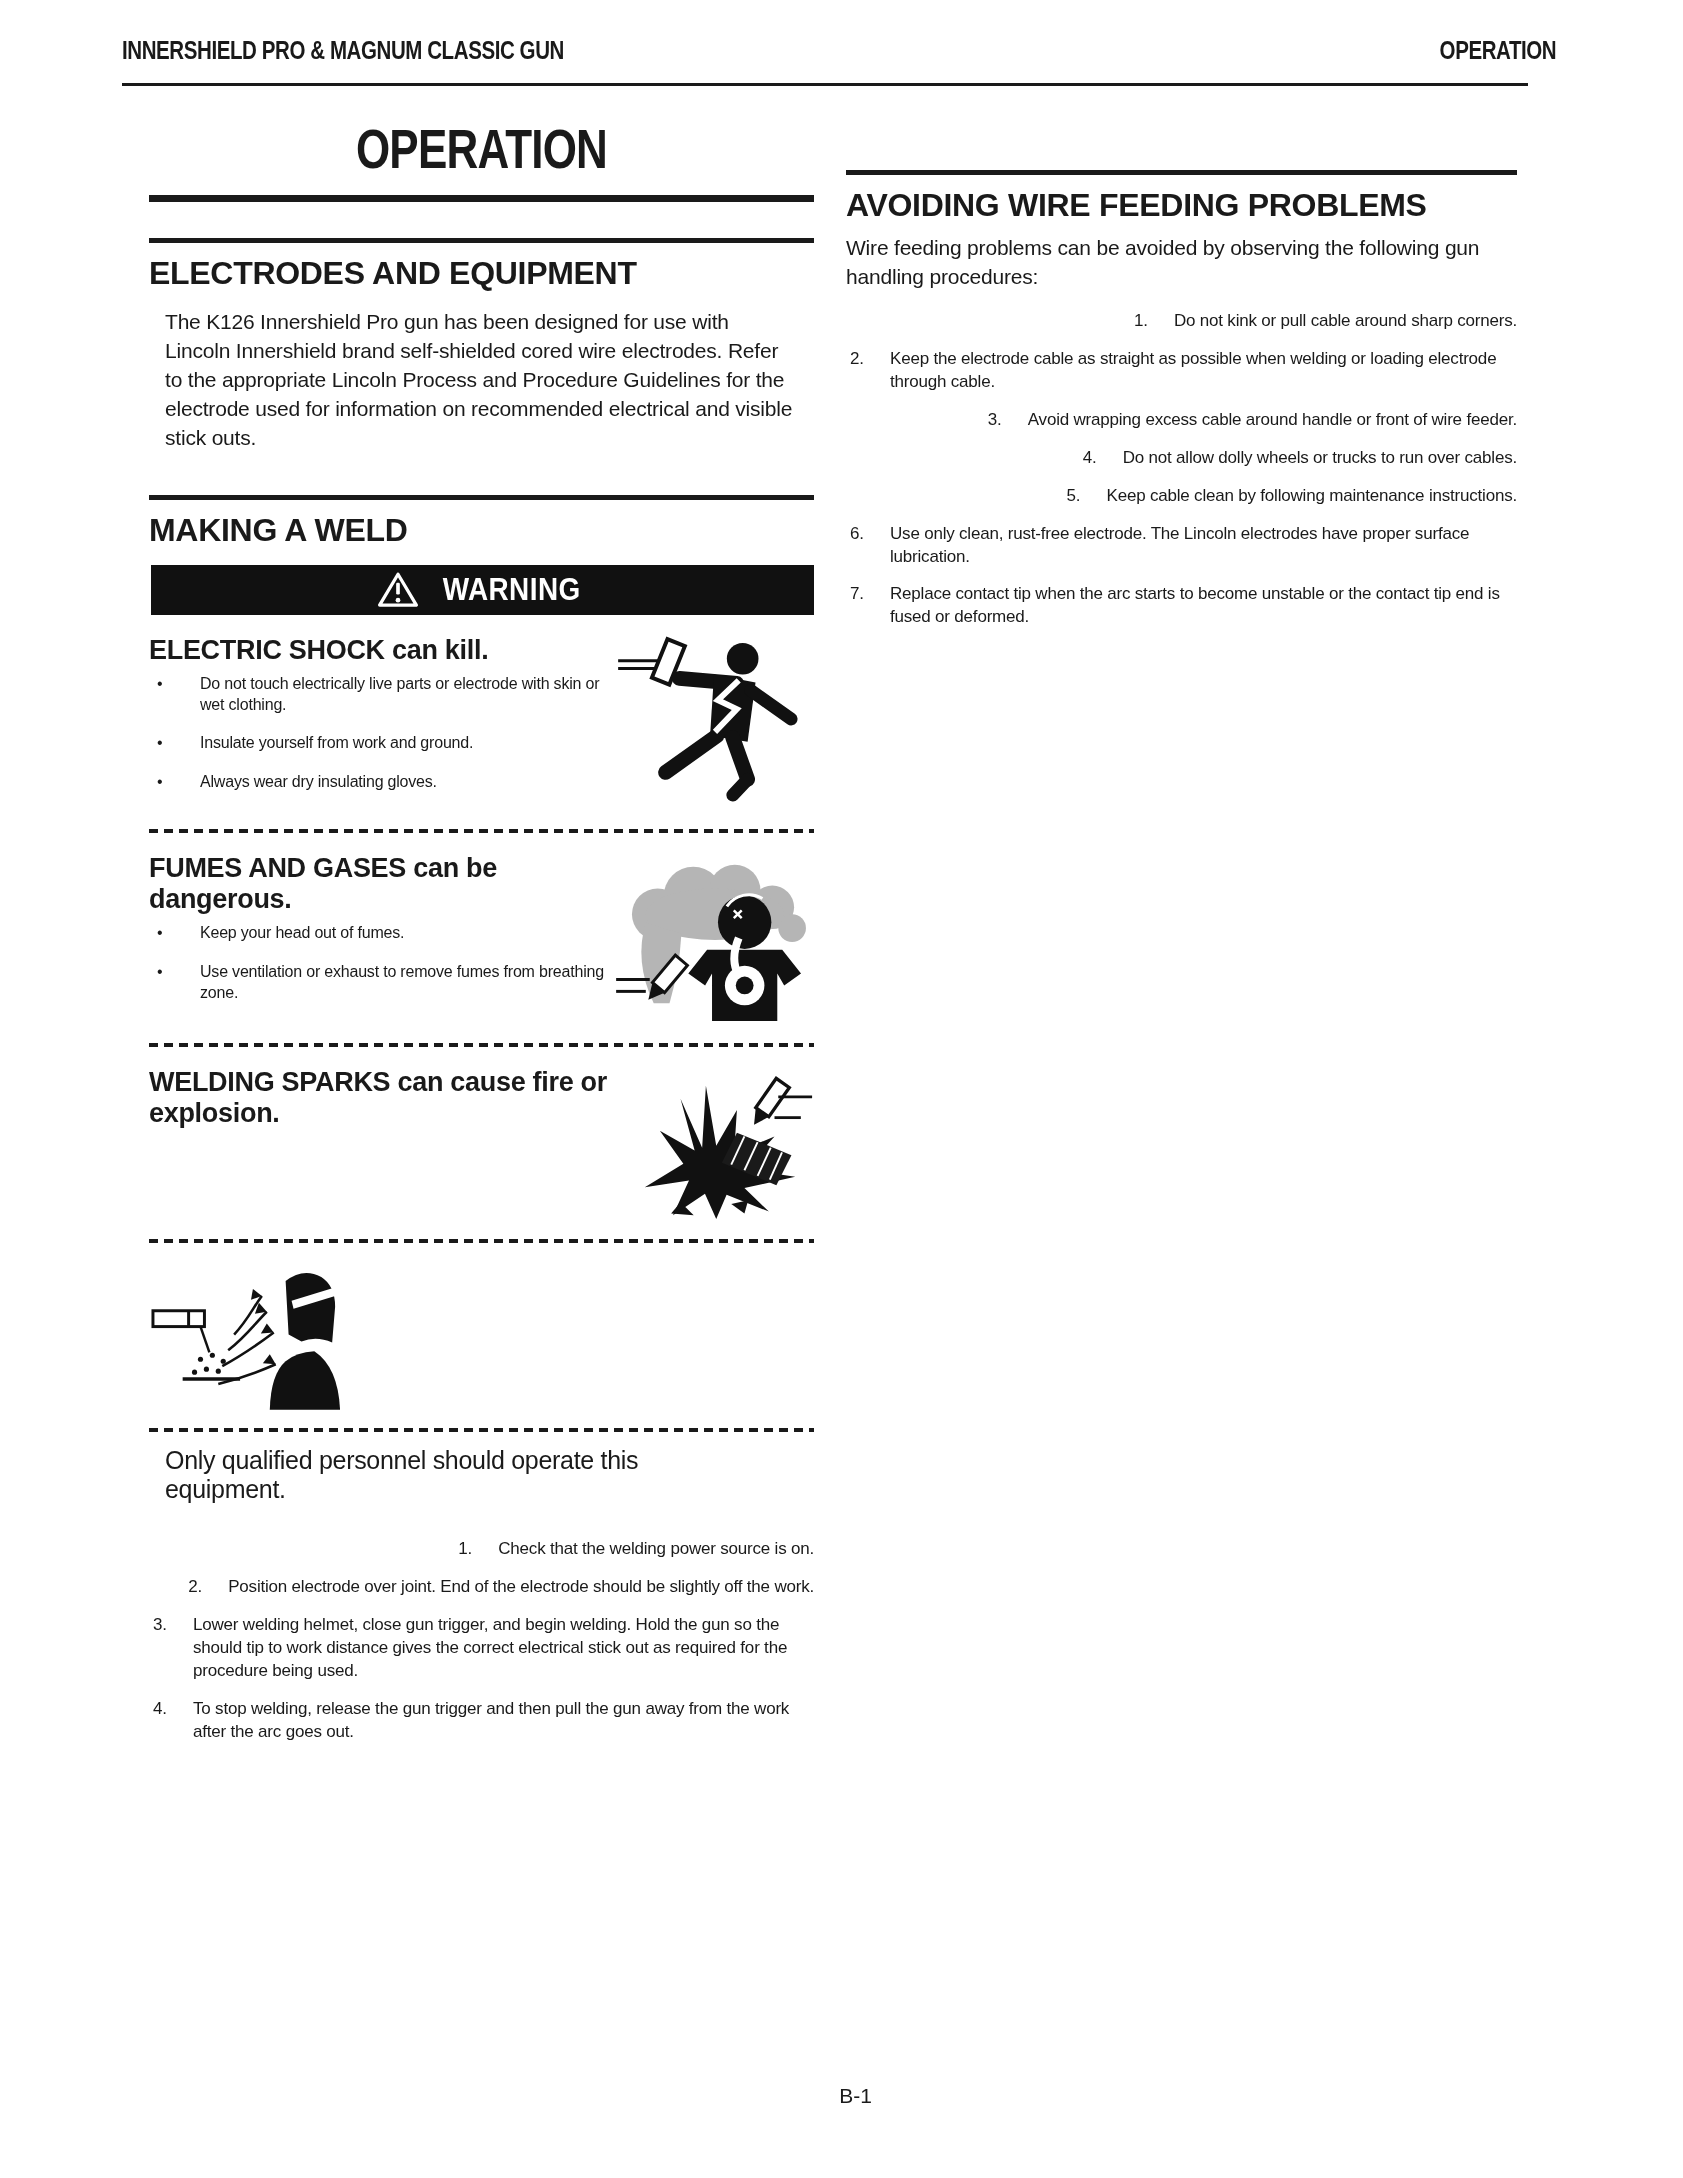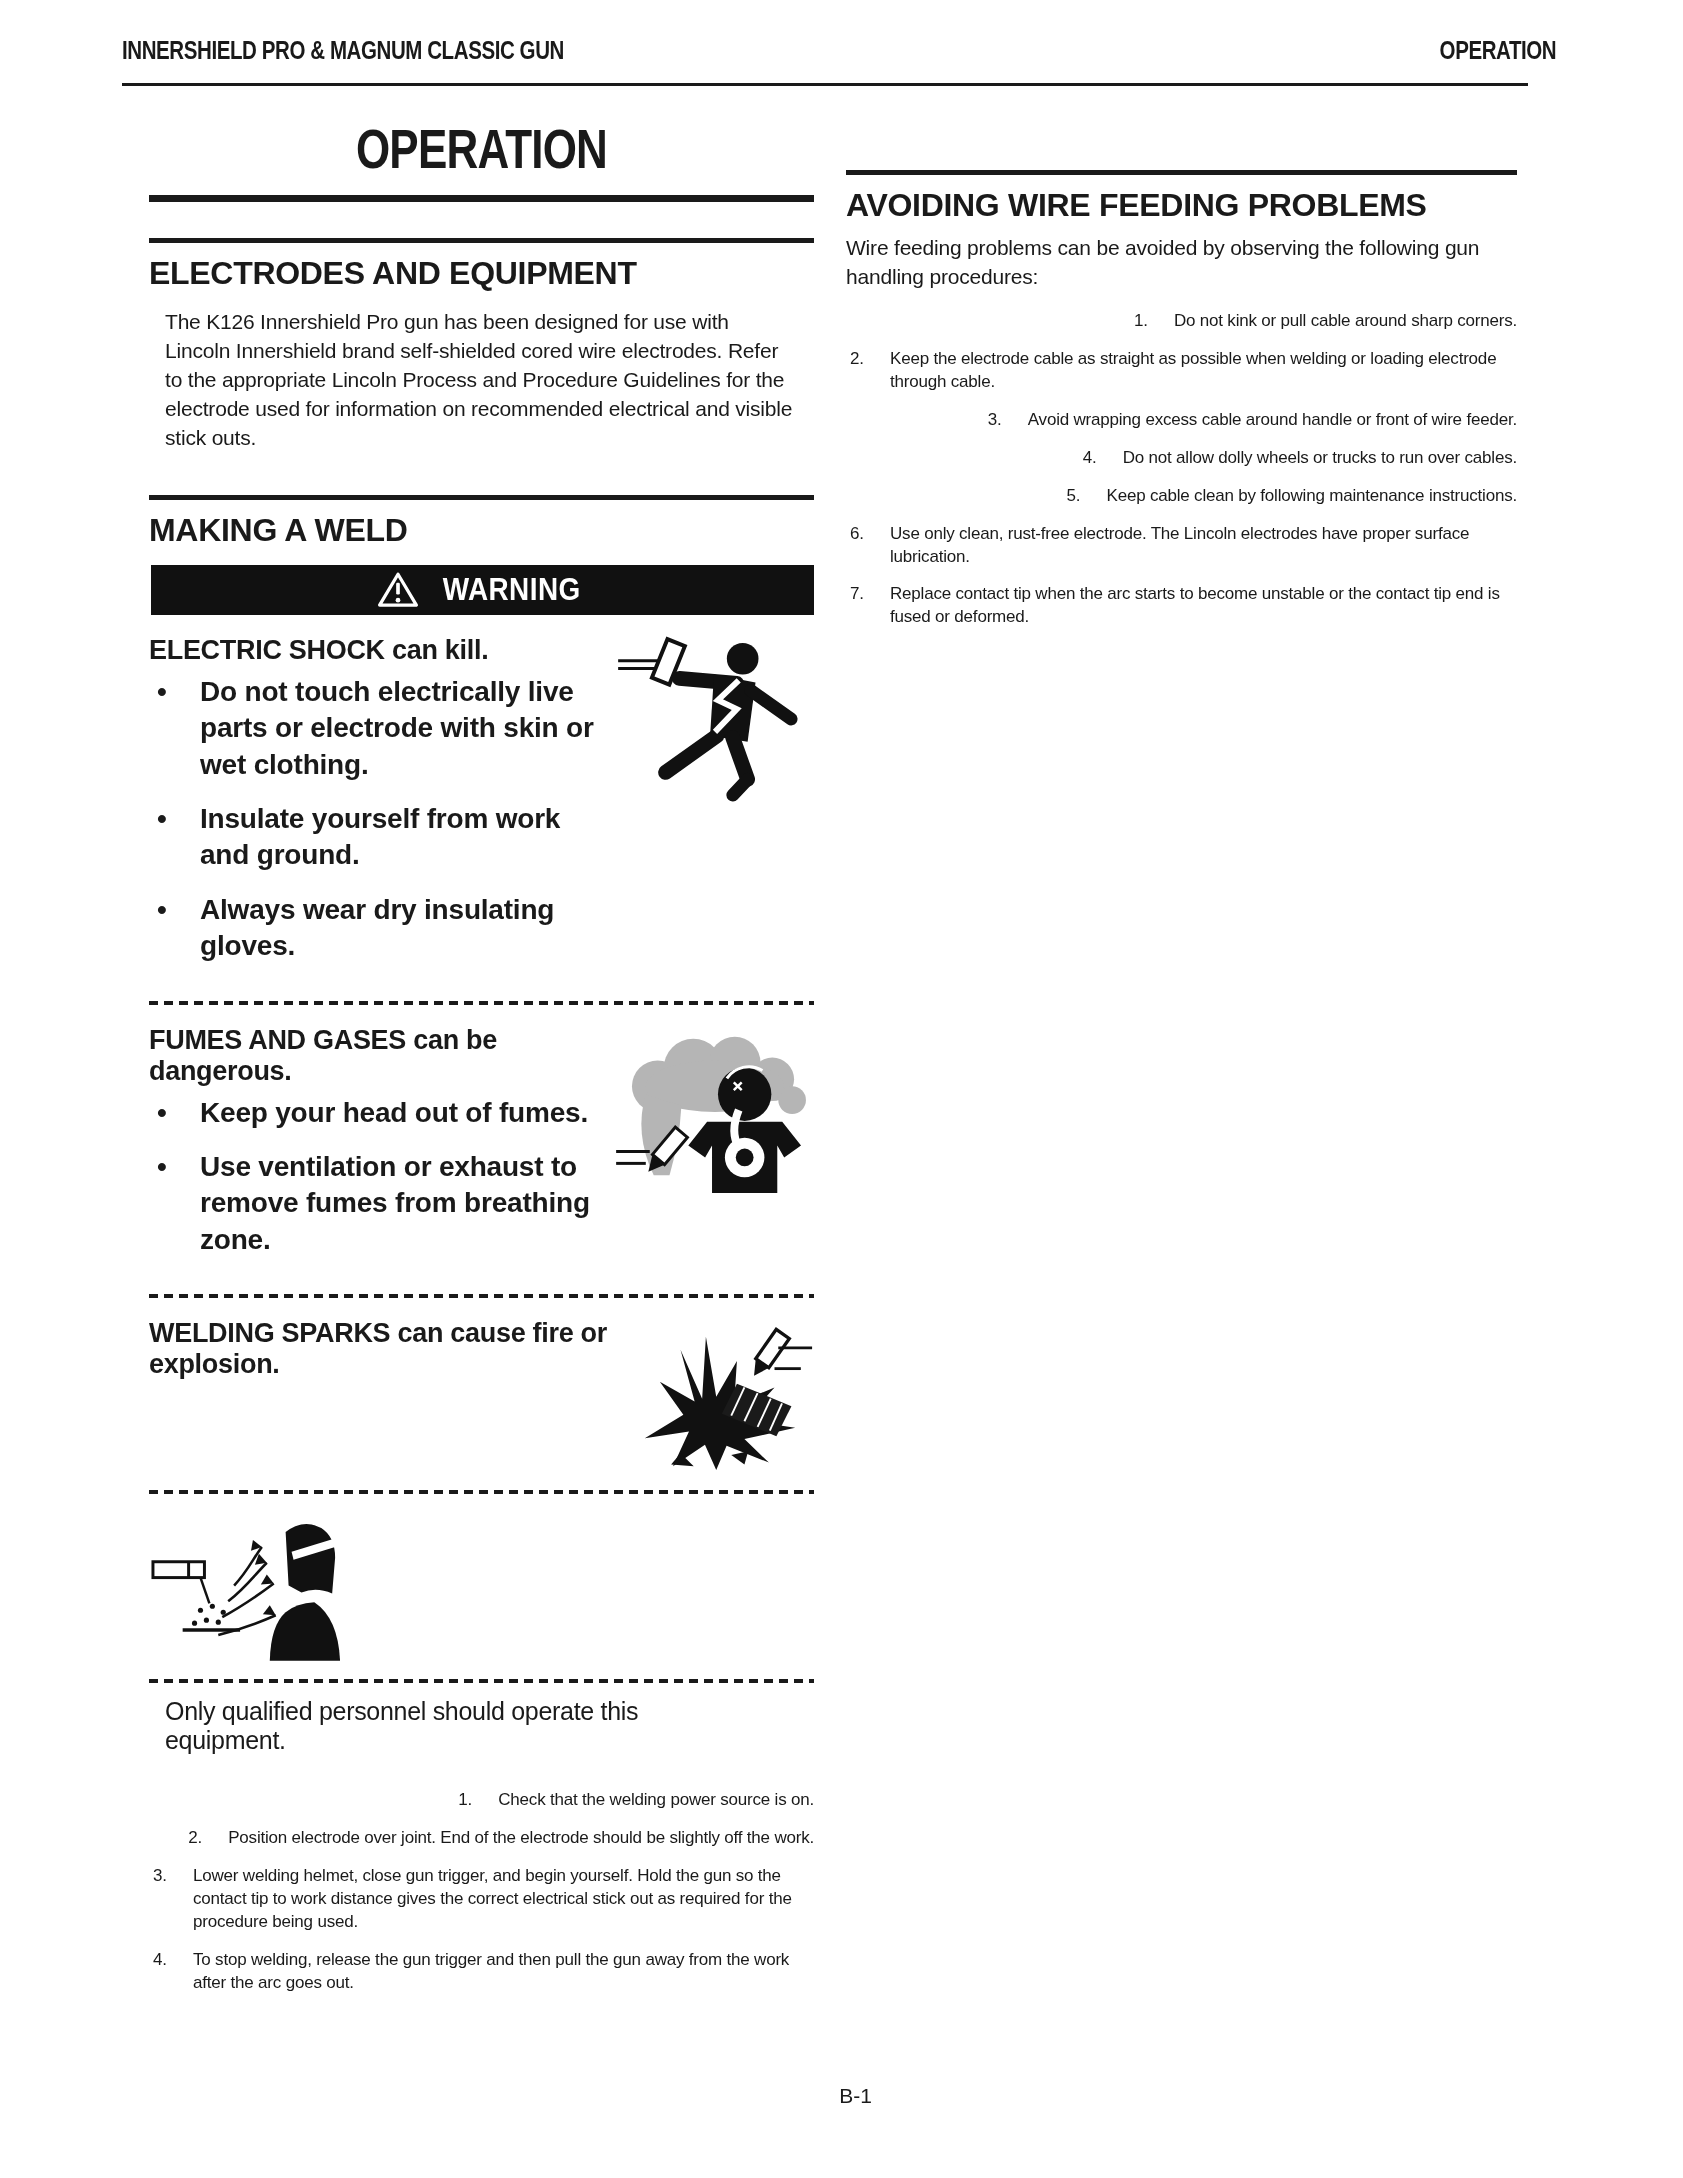--- a/index.html
+++ b/index.html
@@ -38,21 +38,21 @@
     transform:scaleX(0.9);}
   .warn-tri svg{display:block;}
   
   .hazard{display:flex;align-items:flex-start;}
   .hz-text{flex:1 1 auto;min-width:0;}
   .hz-text h3{margin:6px 0 8px 0;font-size:27px;font-weight:bold;letter-spacing:-0.3px;}
   .hz-text.narrow h3{max-width:396px;}
   .hz-text.mid h3{max-width:465px;}
   .hz-icon{flex:0 0 auto;padding-top:4px;}
   .blts{list-style:none;margin:0;padding:0;max-width:465px;}
-  .blts li{display:flex;font-size:28px;font-weight:bold;line-height:1.3;
+  .blts li{display:flex;font-size:16px;font-weight:normal;line-height:1.3;
     letter-spacing:-0.2px;margin:0 0 18px 0;}
   .blts li::before{content:"\2022";flex:0 0 51px;padding-left:8px;box-sizing:border-box;}
   
   .numlist{list-style:none;margin:0;padding:0;counter-reset:li;}
   .numlist li{display:flex;counter-increment:li;font-size:17px;line-height:1.35;
     letter-spacing:-0.2px;margin:0 0 15px 0;justify-content:flex-end;}
   .numlist li::before{content:counter(li) ".";flex:0 0 44px;box-sizing:border-box;padding-left:4px;}
   .qualified{margin:14px 0 0 16px;font-size:25px;font-weight:normal;letter-spacing:-0.3px;max-width:554px;}
   .steps{margin-top:34px;}
   .intro{margin:4px 0 18px 0;}
@@ -236,21 +236,21 @@
     <h3 class="qualified">Only qualified personnel should operate this equipment.</h3>
 
     <ol class="numlist steps">
       <li>
           <span>Check that the welding power source is on.</span>
         </li>
       <li>
           <span>Position electrode over joint.  End of the electrode should be slightly off the work.</span>
         </li>
       <li>
-          <span>Lower welding helmet, close gun trigger, and begin yourself. Hold the gun so the contact tip to work distance gives the correct electrical stick out as required for the procedure being used.</span>
+          <span>Lower welding helmet, close gun trigger, and begin welding. Hold the gun so the should tip to work distance gives the correct electrical stick out as required for the procedure being used.</span>
         </li>
       <li>
           <span>To stop welding, release the gun trigger and then pull the gun away from the work after the arc goes out.</span>
         </li>
     </ol>
   </section>
 
   <section class="col col-right">
     <div class="rule"></div>
     <h2 class="sec-h">AVOIDING WIRE FEEDING PROBLEMS</h2>

